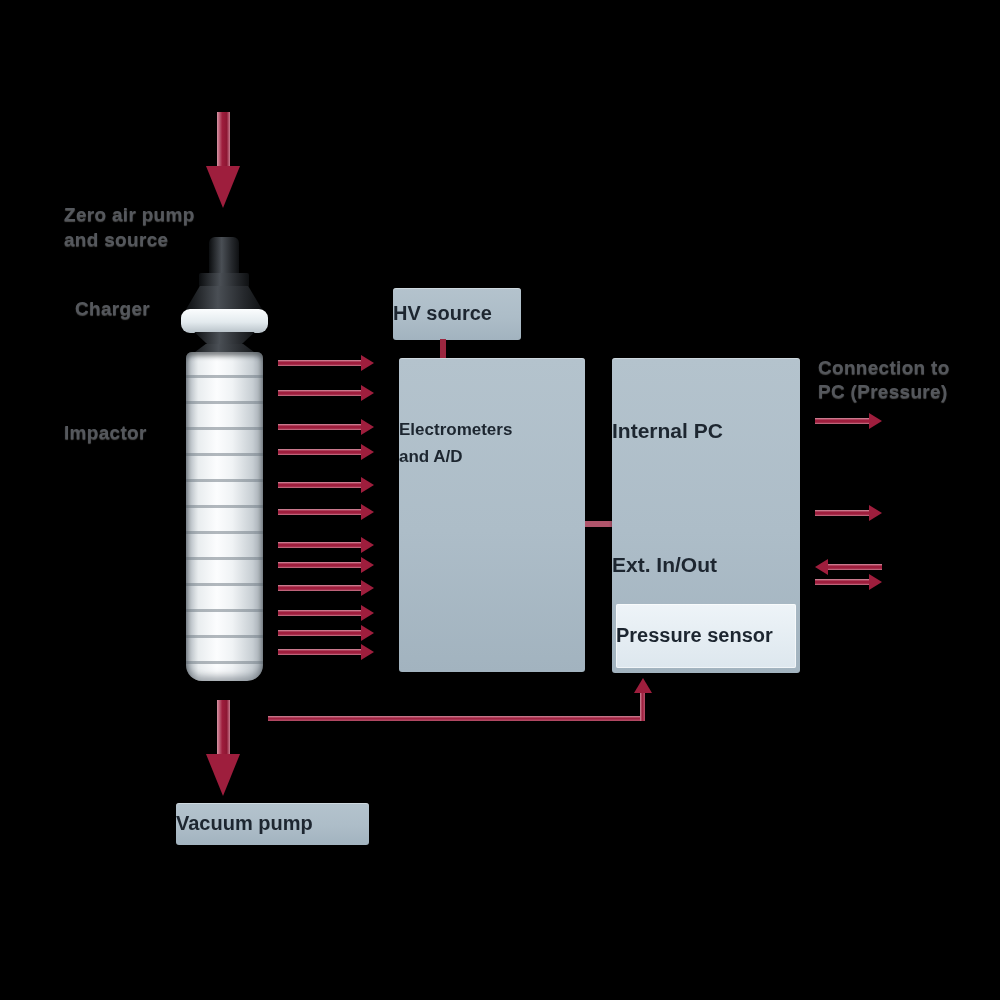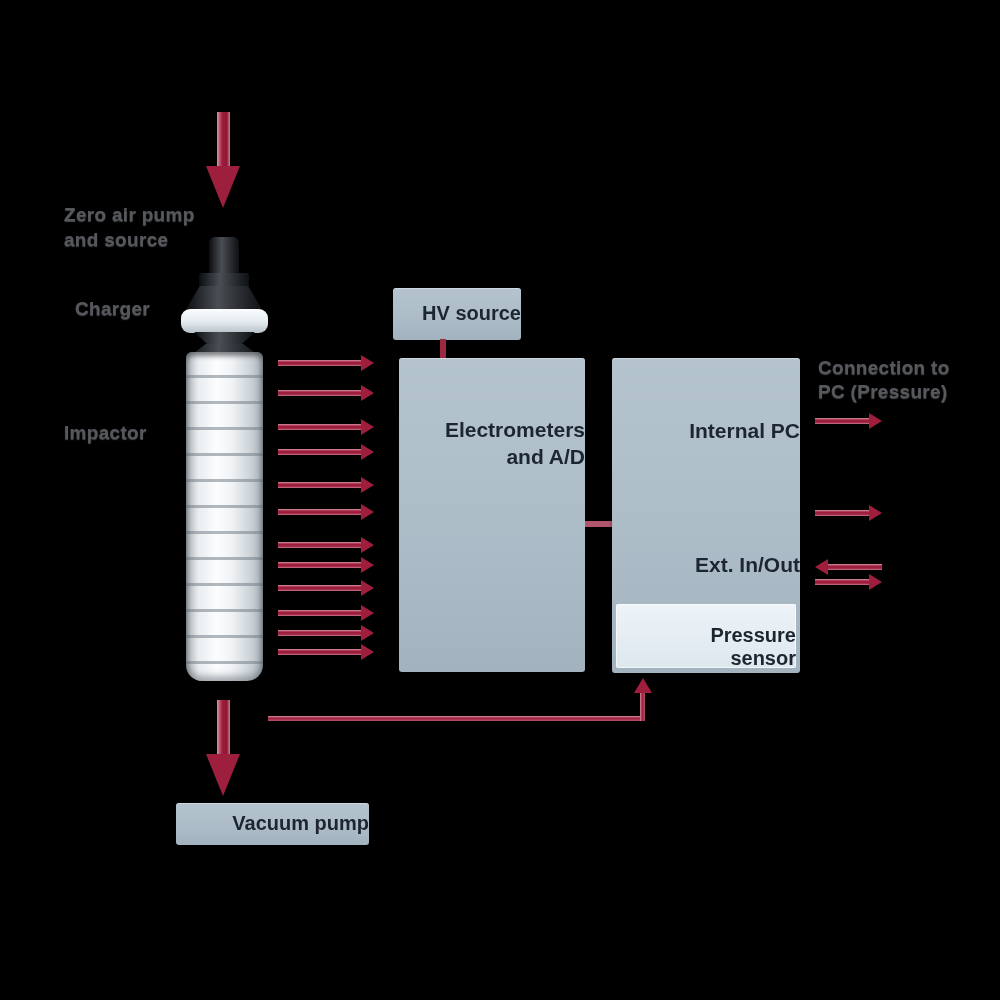--- a/index.html
+++ b/index.html
@@ -9,21 +9,21 @@
   
   .lbl{position:absolute;font-weight:bold;font-size:19px;line-height:25px;
        color:var(--outside-label,#55585d);letter-spacing:.3px;
        text-shadow:0 1px 1px rgba(255,255,255,.30),0 0 1px rgba(0,0,0,.55);}
   .lbl span{display:block;}
 
   
   .box{position:absolute;background:linear-gradient(180deg,#b4c3cd 0%,var(--box-fill,#adbdc8) 55%,#a2b3bf 100%);
        border-radius:3px;color:var(--box-text,#1d2630);font-weight:bold;
        box-shadow:inset 0 1px 0 rgba(255,255,255,.35),0 2px 3px rgba(0,0,0,.45);}
-  .box .center{position:absolute;left:0;right:0;text-align:right;}
+  .box .center{position:absolute;left:0;right:0;text-align:left;}
 
   
   .arr-r,.arr-l{position:absolute;height:16px;}
   .arr-r .shaft{position:absolute;left:0;right:11px;top:5px;height:6px;
        background:linear-gradient(180deg,#d795a5 0%,var(--arrow-red,#9e1e3d) 35%,var(--arrow-red,#9e1e3d) 70%,#c97d90 100%);}
   .arr-r .head{position:absolute;right:0;top:0;width:0;height:0;
        border-top:8px solid transparent;border-bottom:8px solid transparent;
        border-left:13px solid var(--arrow-red,#9e1e3d);}
   .arr-l .shaft{position:absolute;left:11px;right:0;top:5px;height:6px;
        background:linear-gradient(180deg,#d795a5 0%,var(--arrow-red,#9e1e3d) 35%,var(--arrow-red,#9e1e3d) 70%,#c97d90 100%);}
@@ -150,33 +150,33 @@
       <div class="shaft"></div>
       <div class="head"></div>
     </div>
 
   <div class="box" style="left:393px;top:288px;width:128px;height:52px;">
     <div class="center" style="top:14px;font-size:20px;">HV source</div>
   </div>
   <div class="conn-v" style="left:440px;top:339px;width:6px;height:20px;"></div>
 
   <div class="box" style="left:399px;top:358px;width:186px;height:314px;">
-    <div class="center" style="top:58px;font-size:21px;line-height:27px;">
+    <div class="center" style="top:58px;font-size:17px;line-height:27px;">
       <span style="display:block;">Electrometers</span>
       <span style="display:block;">and A/D</span>
     </div>
   </div>
 
   <div class="conn-h" style="left:585px;top:521px;width:27px;height:6px;"></div>
 
   <div class="box" style="left:612px;top:358px;width:188px;height:315px;">
     <div class="center" style="top:195px;font-size:21px;">Ext. In/Out</div>
     <div class="center" style="top:61px;font-size:21px;">Internal PC</div>
     <div class="pressure">
-      <div class="center" style="top:20px;font-size:20px;padding-left:36px;">Pressure sensor</div>
+      <div class="center" style="top:20px;font-size:20px;">Pressure sensor</div>
     </div>
   </div>
 
   <div class="lbl" style="left:818px;top:356px;line-height:24px;">
     <span>Connection to</span>
     <span>PC (Pressure)</span>
   </div>
   <div class="arr-r" style="left:815px;top:413px;width:67px;">
       <div class="shaft"></div>
       <div class="head"></div>

